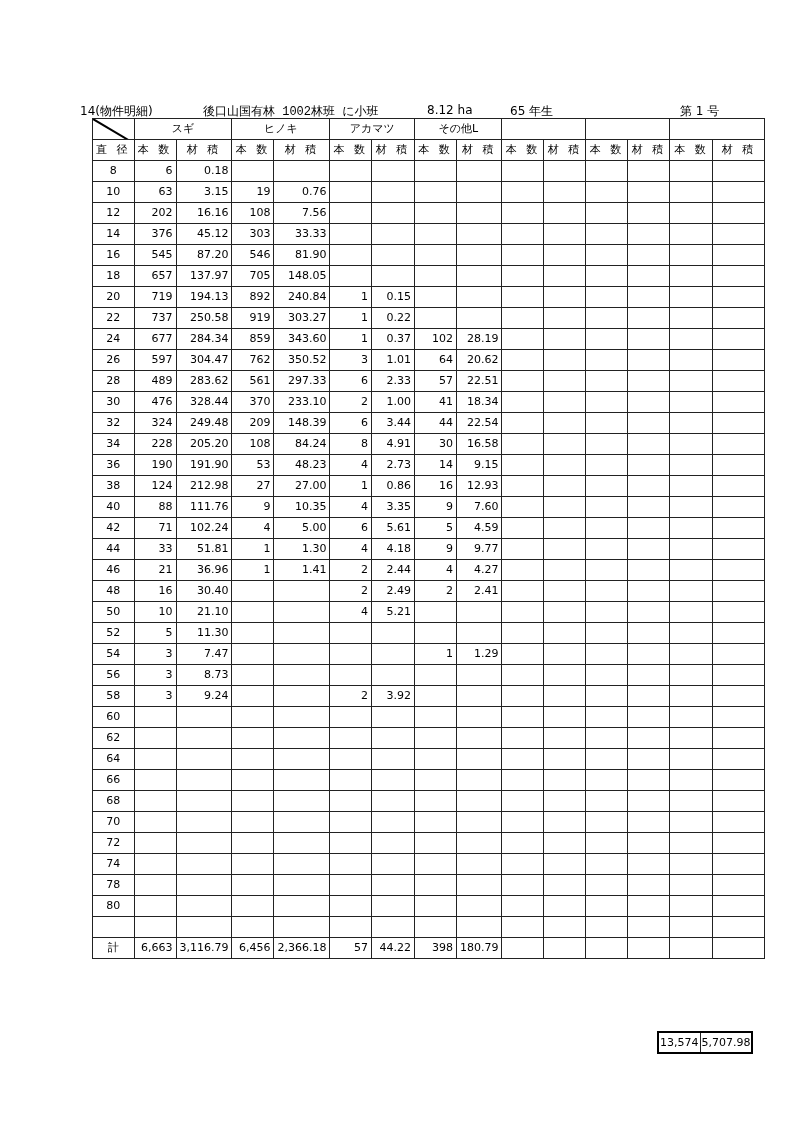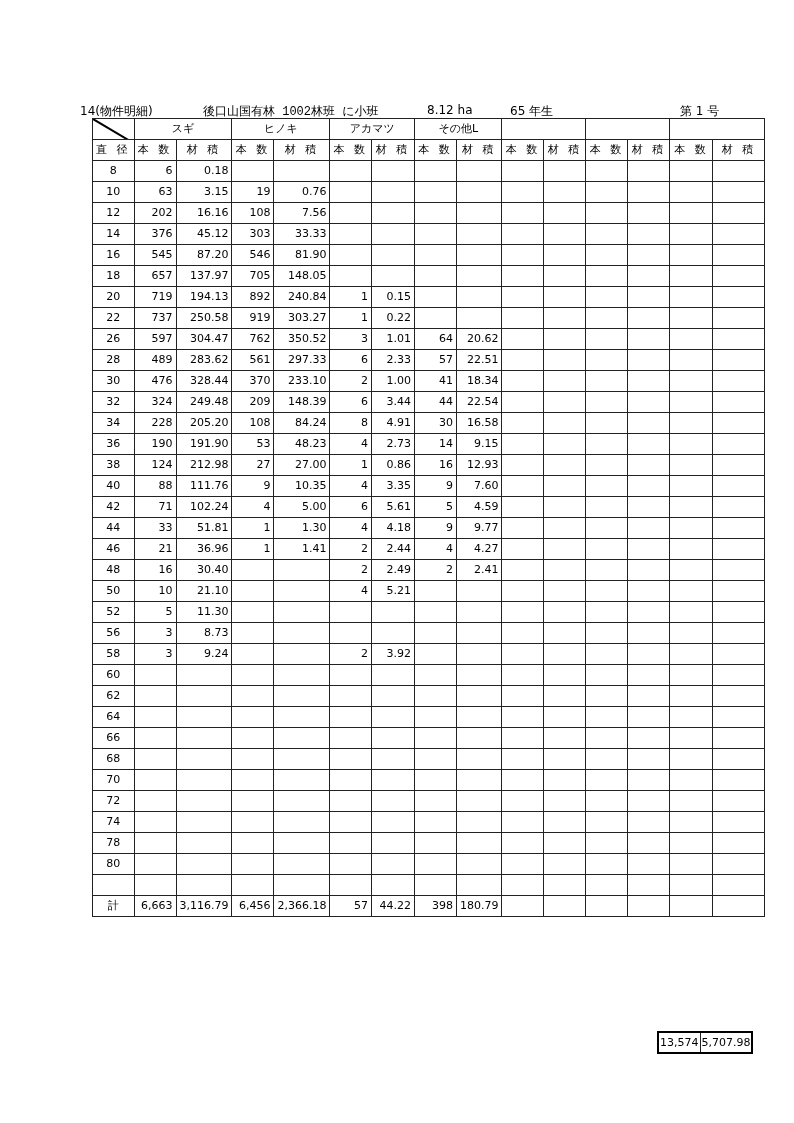--- a/index.html
+++ b/index.html
@@ -210,20 +210,37 @@
         <td class="num"></td>
         <td class="num"></td>
         <td class="num"></td>
         <td class="num"></td>
         <td class="num"></td>
         <td class="num"></td>
         <td class="num"></td>
         <td class="num"></td>
       </tr>
       <tr>
+        <td class="dia">24</td>
+        <td class="num">677</td>
+        <td class="num">284.34</td>
+        <td class="num">859</td>
+        <td class="num">343.60</td>
+        <td class="num">1</td>
+        <td class="num">0.37</td>
+        <td class="num">102</td>
+        <td class="num">28.19</td>
+        <td class="num"></td>
+        <td class="num"></td>
+        <td class="num"></td>
+        <td class="num"></td>
+        <td class="num"></td>
+        <td class="num"></td>
+      </tr>
+      <tr>
         <td class="dia">26</td>
         <td class="num">597</td>
         <td class="num">304.47</td>
         <td class="num">762</td>
         <td class="num">350.52</td>
         <td class="num">3</td>
         <td class="num">1.01</td>
         <td class="num">64</td>
         <td class="num">20.62</td>
         <td class="num"></td>
@@ -440,20 +457,37 @@
       <tr>
         <td class="dia">52</td>
         <td class="num">5</td>
         <td class="num">11.30</td>
         <td class="num"></td>
         <td class="num"></td>
         <td class="num"></td>
         <td class="num"></td>
         <td class="num"></td>
         <td class="num"></td>
+        <td class="num"></td>
+        <td class="num"></td>
+        <td class="num"></td>
+        <td class="num"></td>
+        <td class="num"></td>
+        <td class="num"></td>
+      </tr>
+      <tr>
+        <td class="dia">54</td>
+        <td class="num">3</td>
+        <td class="num">7.47</td>
+        <td class="num"></td>
+        <td class="num"></td>
+        <td class="num"></td>
+        <td class="num"></td>
+        <td class="num">1</td>
+        <td class="num">1.29</td>
         <td class="num"></td>
         <td class="num"></td>
         <td class="num"></td>
         <td class="num"></td>
         <td class="num"></td>
         <td class="num"></td>
       </tr>
       <tr>
         <td class="dia">56</td>
         <td class="num">3</td>

